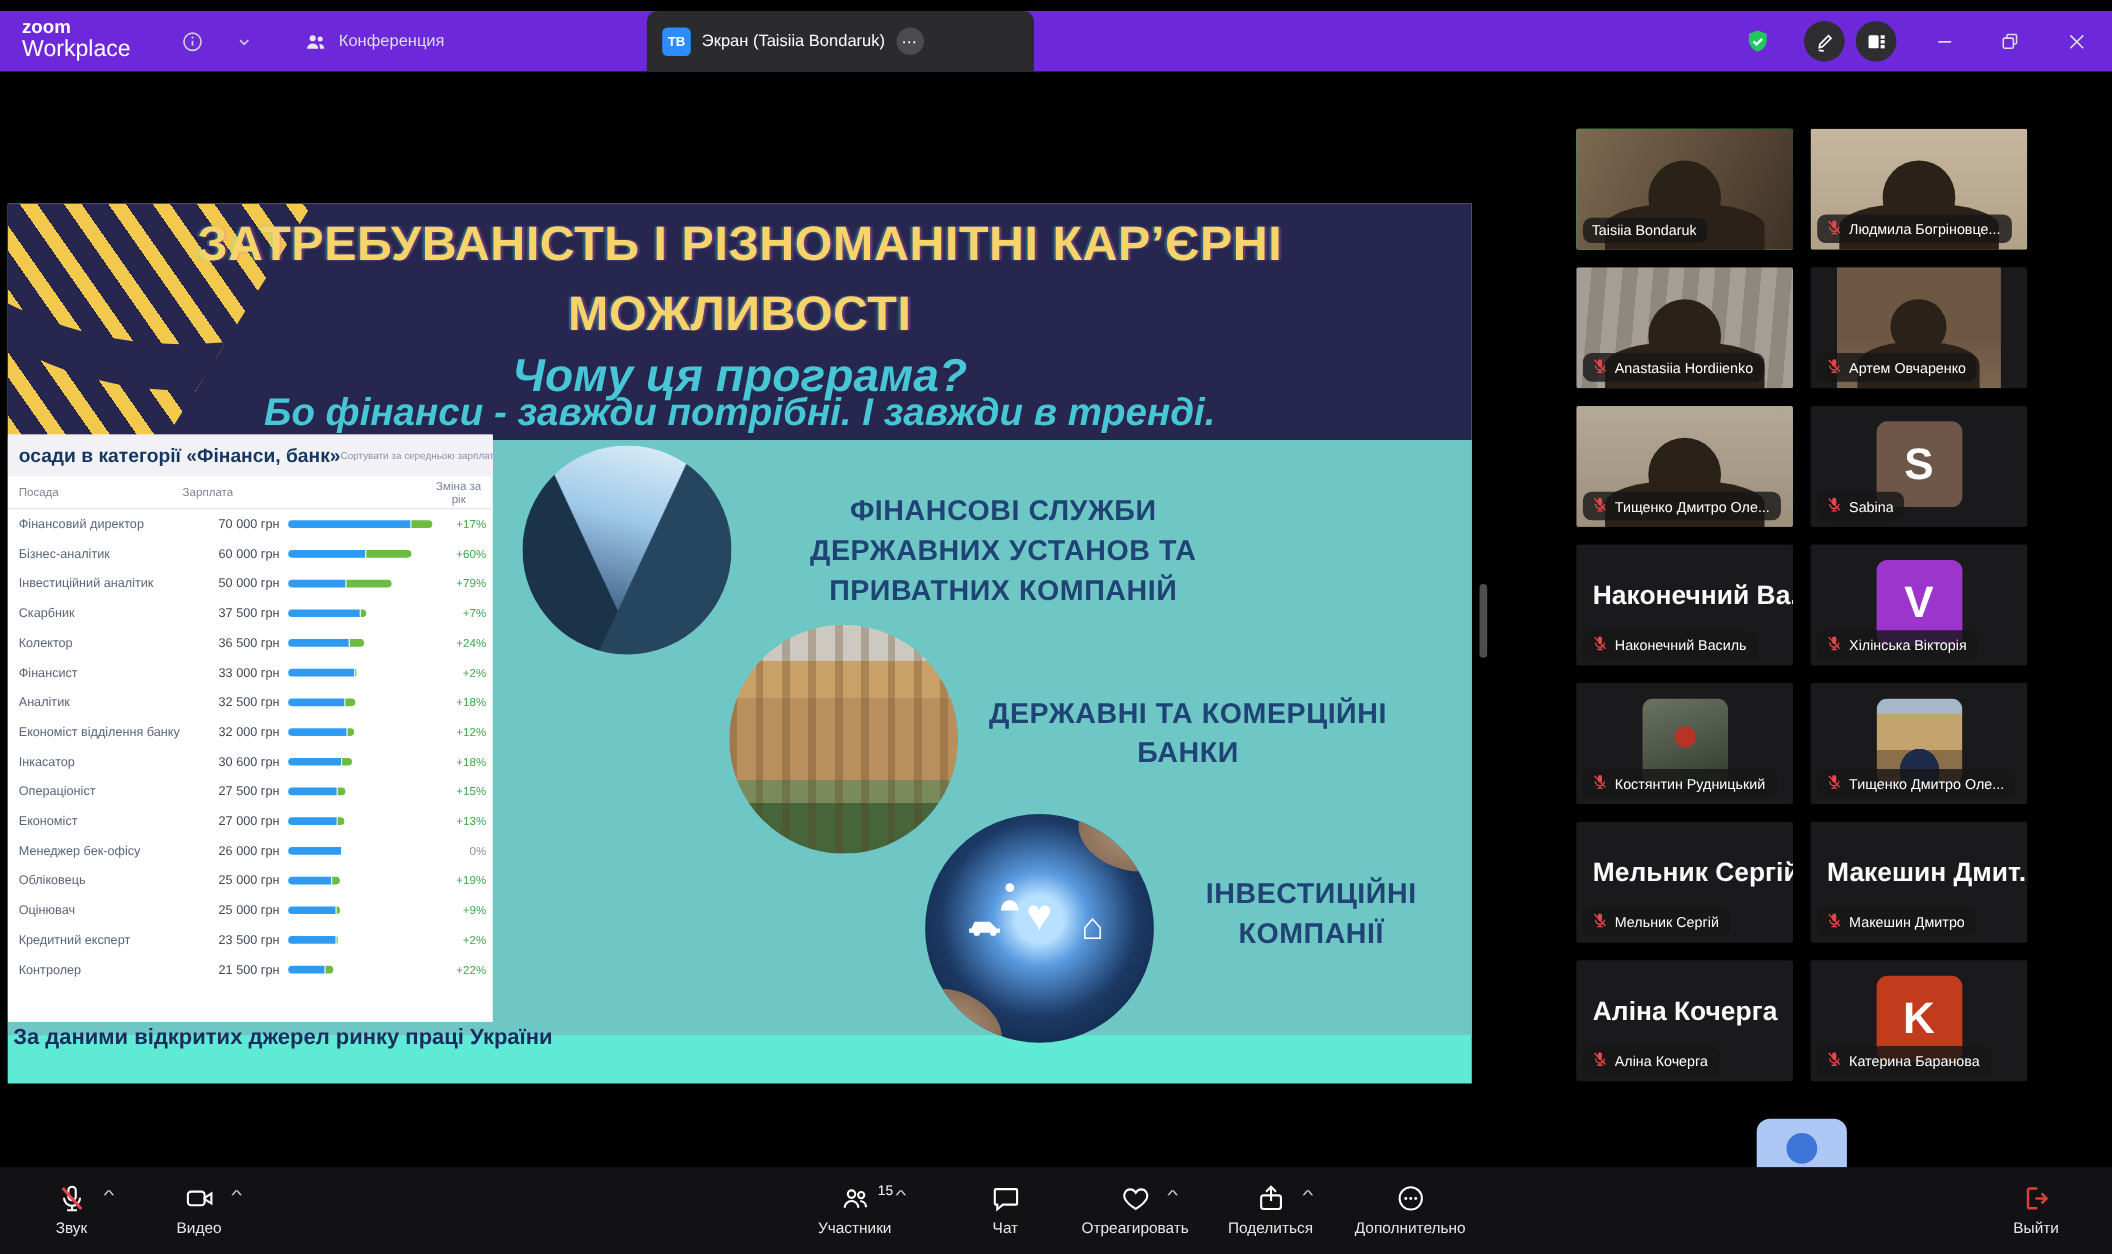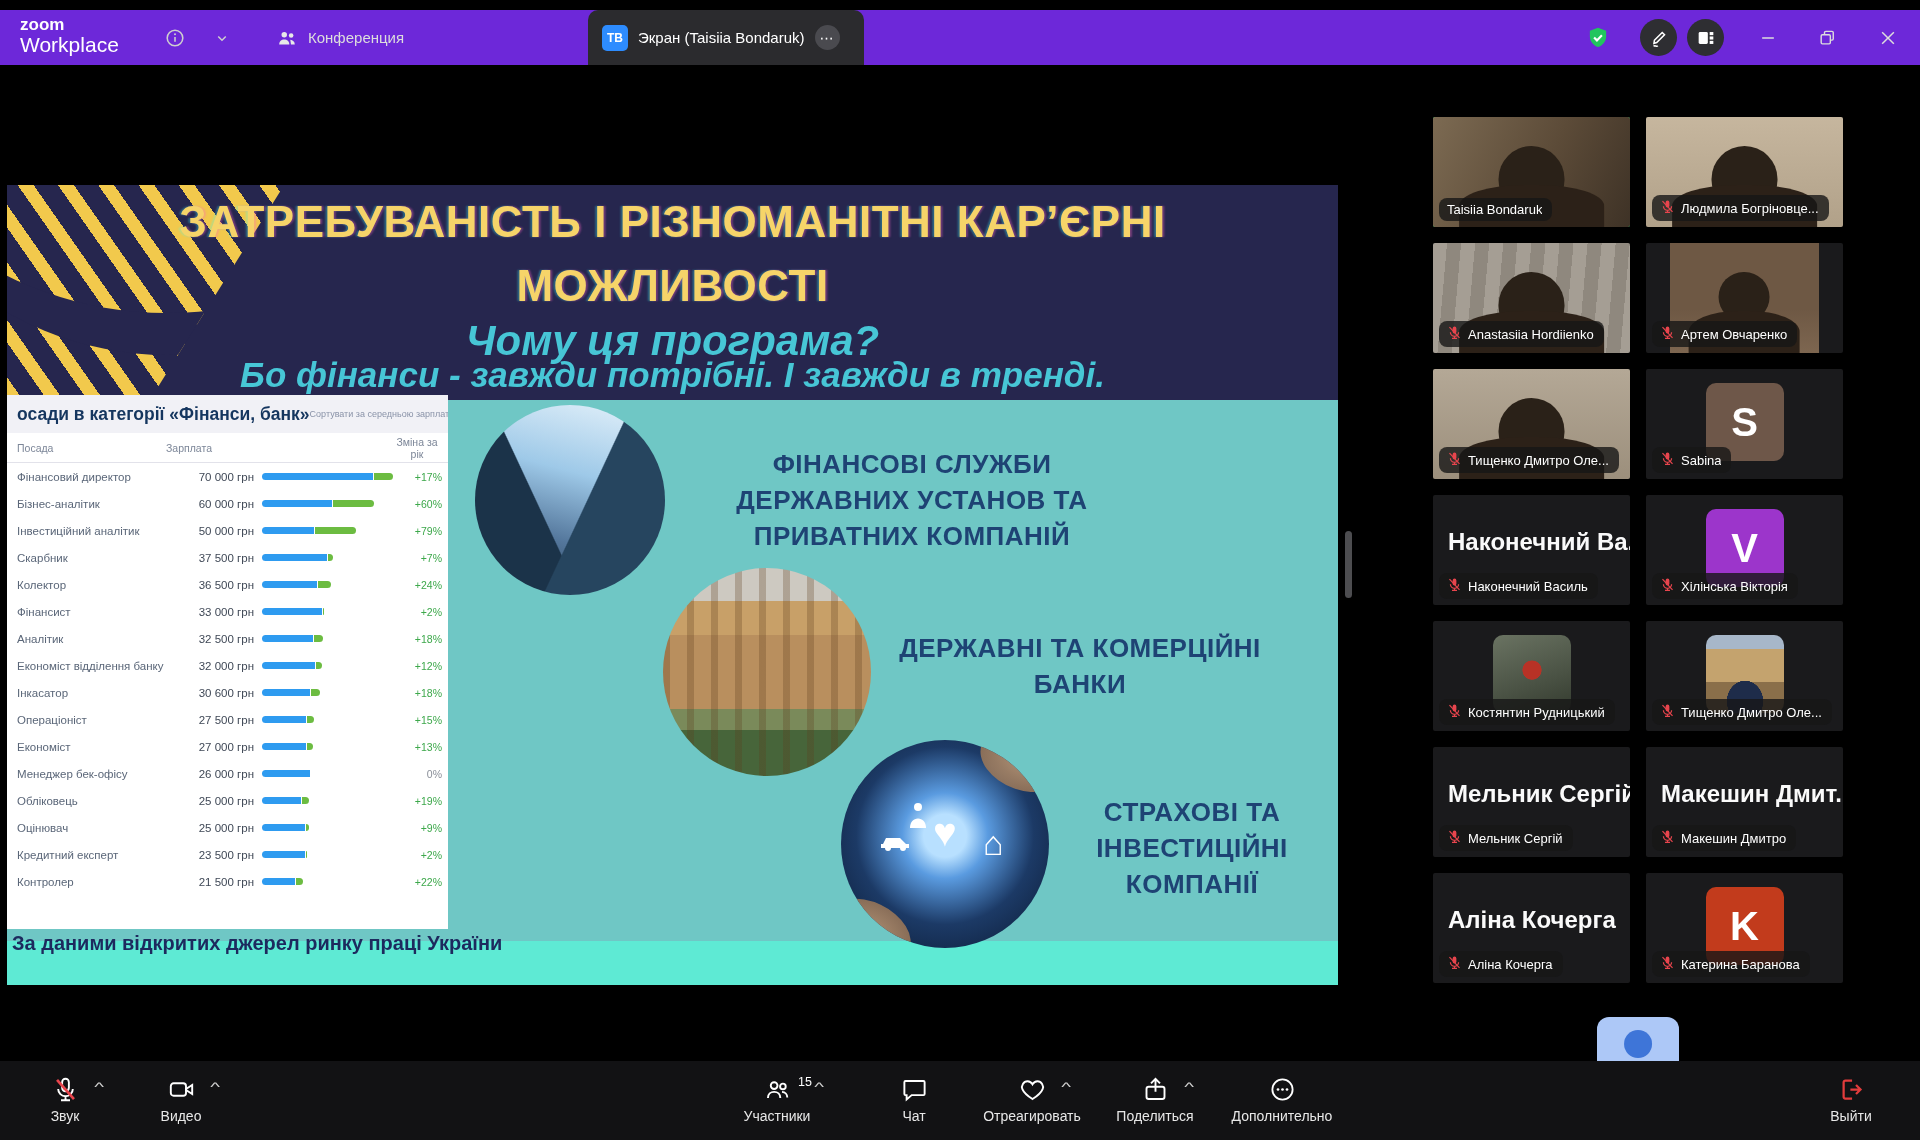--- a/index.html
+++ b/index.html
@@ -136,21 +136,21 @@
   <div class="tab" style="left:262px;">
     <svg width="22" height="22" viewBox="0 0 24 24" fill="#e8e8e8">
       <circle cx="9" cy="8.5" r="3"></circle>
         <path d="M3.5 19c0-3.2 2.4-5.3 5.5-5.3s5.5 2.1 5.5 5.3z"></path>
       <circle cx="16.5" cy="9.3" r="2.5"></circle>
         <path d="M15.6 13.9c2.8.2 4.9 2.2 4.9 5.1h-4.2"></path>
     </svg>
     <span>Конференция</span>
   </div>
 
-  <div class="tab active" style="left:588px; width:276px;">
+  <div class="tab active" style="left:588px; width:352px;">
     <div class="badge-tv">ТВ</div>
     <span>Экран (Taisiia Bondaruk)</span>
     <div class="tab-more">⋯</div>
   </div>
 
   <div class="tb-ic" style="left:1584px;">
     <svg width="26" height="26" viewBox="0 0 24 24">
       <path d="M12 2.5l7.5 2.7v5.1c0 4.8-3.2 8.5-7.5 10.1-4.3-1.6-7.5-5.3-7.5-10.1V5.2z" fill="#22c55e"></path>
       <path d="M8.4 11.6l2.6 2.6 4.6-4.7" stroke="#fff" stroke-width="2" fill="none"></path>
     </svg>
@@ -224,21 +224,20 @@
     <div class="sec-text" style="left:705px; top:47px; width:400px;">
       <div>ФІНАНСОВІ СЛУЖБИ</div>
       <div>ДЕРЖАВНИХ УСТАНОВ ТА</div>
       <div>ПРИВАТНИХ КОМПАНІЙ</div>
     </div>
     <div class="sec-text" style="left:880px; top:231px; width:386px;">
       <div>ДЕРЖАВНІ ТА КОМЕРЦІЙНІ</div>
       <div>БАНКИ</div>
     </div>
     <div class="sec-text" style="left:1050px; top:395px; width:270px;">
-      <div>СТРАХОВІ ТА</div>
       <div>ІНВЕСТИЦІЙНІ</div>
       <div>КОМПАНІЇ</div>
     </div>
   </div>
 
   <div class="chart-card">
     <div class="chart-head">
       <span class="chart-title">осади в категорії «Фінанси, банк»</span>
       <span class="chart-sort">Сортувати за середньою зарплатою</span>
     </div>

